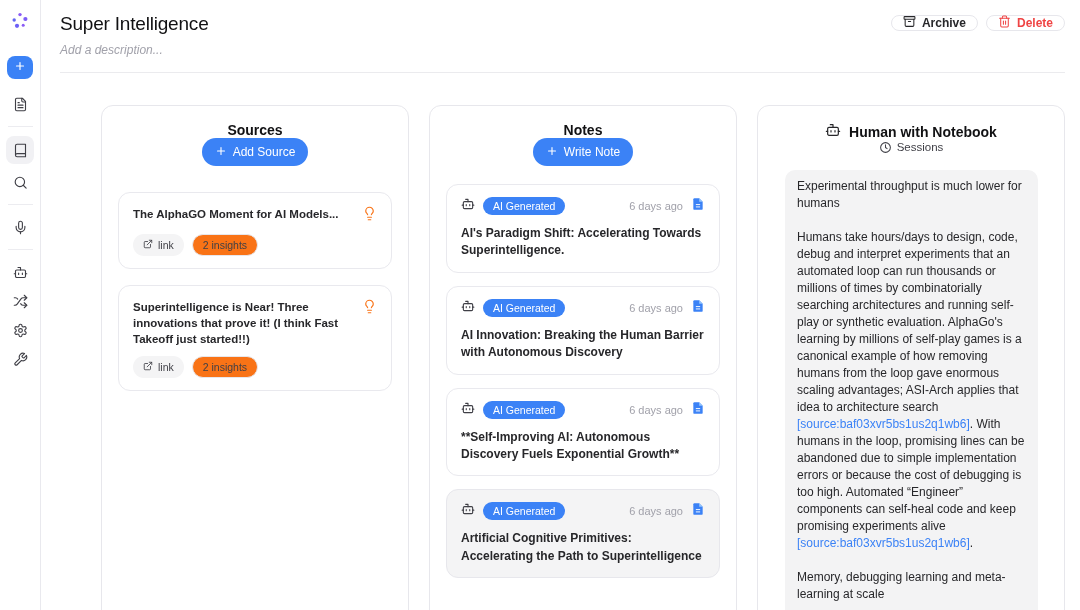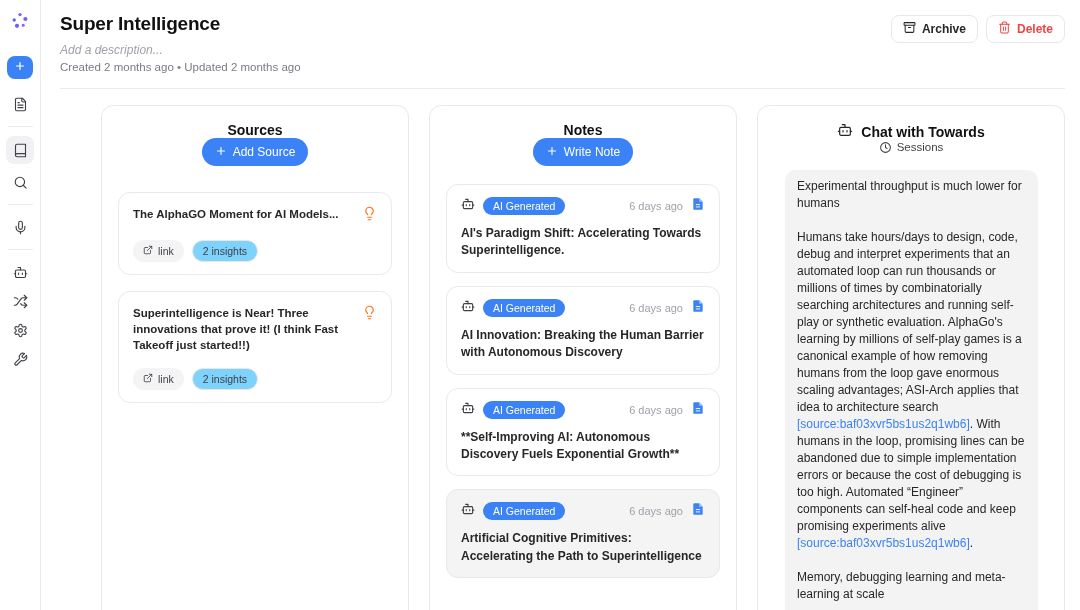--- a/index.html
+++ b/index.html
@@ -13,25 +13,25 @@
   .side-add { margin-top:21px; width:26px; height:23px; border-radius:8px; background:#3b82f6;
     display:grid; place-items:center; border:none; cursor:pointer; }
   .side-icon { width:28px; height:26px; display:grid; place-items:center; color:#3f3f46; background:none; border:none; }
   .side-icon svg { display:block; }
   .side-divider { width:25px; height:1px; background:#ececf0; margin:9px 0; }
   .side-icon.active { background:#f1f1f4; border-radius:8px; height:28px; }
 
   
   .main { margin-left:41px; position:relative; height:610px; }
   .header-row { display:flex; justify-content:space-between; align-items:flex-start; padding:13px 15px 0 19px; }
-  .page-title { font-size:19px; font-weight:700; letter-spacing:-0.2px; color:#111113; }
+  .page-title { font-size:19px; font-weight:400; letter-spacing:-0.2px; color:#111113; }
   .page-desc { margin-top:8px; font-size:12px; color:#a1a1aa;font-style:italic; }
   .page-meta { margin-top:4px; font-size:11.5px; color:#7b7b84; }
   .header-actions { display:flex; gap:8px; margin-top:2px; }
-  .h-btn { display:inline-flex; align-items:center; gap:6px; height:28px; padding:0 11px;
+  .h-btn { display:inline-flex; align-items:center; gap:6px; height:16px; padding:0 11px;
     border:1px solid #e7e7ec; border-radius:8px; background:#fff; font-size:12px; font-weight:600;
     color:#27272a; cursor:pointer; font-family:inherit; }
   .h-btn.danger { color:#ef4444; }
   .header-divider { height:1px; background:#ebebee; margin:15px 15px 0 19px; }
 
   
   .columns { position:absolute; top:105px; left:60px; right:15px; bottom:0; display:flex; gap:20px; overflow:hidden; }
   .panel { flex:1 1 0; min-width:0; background:#fff; border:1px solid #e7e7ec; border-radius:12px;
     height:calc(100% + 26px); display:flex; flex-direction:column; }
   .panel-header { display:flex; justify-content:space-between; align-items:center; padding:16px 16px 10px;flex-direction:column; }
@@ -39,25 +39,25 @@
   .blue-btn { display:inline-flex; align-items:center; gap:6px; background:#3b82f6; color:#fff; border:none;
     font-size:12px; font-weight:500; height:28px; padding:0 13px; border-radius:14px; cursor:pointer; font-family:inherit; }
   .ghost-btn { display:inline-flex; align-items:flex-start; gap:5px; background:none; border:none; font-size:11.5px;
     font-weight:500; color:#3f3f46; cursor:pointer; font-family:inherit; }
 
   
   .source-list { padding:16px 16px 0; display:flex; flex-direction:column; gap:16px; }
   .source-card { border:1px solid #e9e9ee; border-radius:12px; padding:13px 14px 12px; background:#fff; cursor:pointer; }
   .source-top { display:flex; justify-content:space-between; }
   .source-title { font-size:11.5px; font-weight:600; color:#27272a; line-height:1.4; }
-  .badge-row { display:flex; gap:8px; margin-top:15px; }
+  .badge-row { display:flex; gap:8px; margin-top:9px; }
   .pill { display:inline-flex; align-items:center; gap:5px; border-radius:999px; padding:4px 10px;
     font-size:10.5px; font-weight:500; color:#3f3f46; }
   .pill.gray { background:#f4f4f5; }
-  .pill.outline { background:#7dd3fc; border:1px solid #e7e7ec; }
+  .pill.outline { background:#f97316; border:1px solid #e7e7ec; }
 
   
   .note-list { padding:8px 16px 0; display:flex; flex-direction:column; gap:13px; }
   .note-card { border:1px solid #e9e9ee; border-radius:12px; padding:12px 14px; background:#fff; cursor:pointer; }
   .note-card.selected { background:#f4f4f5; border-color:#e7e7ec; }
   .note-top { display:flex; align-items:center; gap:8px; }
   .note-badge { background:#3b82f6; color:#fff; font-size:10.5px; font-weight:500; padding:3px 10px; border-radius:999px; }
   .note-spacer { flex:1; }
   .note-time { font-size:11px; color:#a1a1aa; }
   .note-title { margin-top:10px; font-size:12px; font-weight:600; color:#27272a; line-height:1.45; }
@@ -175,21 +175,20 @@
     </span>
   </button>
 </aside>
 
 <div class="main">
 
   <div class="header-row">
     <div>
       <h1 class="page-title">Super Intelligence</h1>
       <div class="page-desc">Add a description...</div>
-      <div class="page-meta">Created 2 months ago • Updated 2 months ago</div>
     </div>
     <div class="header-actions">
       <button class="h-btn">
         <span>
           <svg width="13" height="13" viewBox="0 0 24 24" fill="none" stroke="#27272a" stroke-width="1.9" stroke-linecap="round" stroke-linejoin="round">
               <rect x="2" y="3" width="20" height="5" rx="1"></rect>
               <path d="M4 8v11a2 2 0 0 0 2 2h12a2 2 0 0 0 2-2V8"></path>
               <path d="M10 12h4"></path>
             </svg>
         </span>
@@ -394,21 +393,21 @@
     <section class="panel">
       <div class="panel-header">
         <span class="panel-title">
           <span>
             <svg width="16" height="16" viewBox="0 0 24 24" fill="none" stroke="#27272a" stroke-width="1.8" stroke-linecap="round" stroke-linejoin="round">
                 <path d="M12 8V4H8"></path>
                 <rect width="16" height="12" x="4" y="8" rx="2"></rect>
                 <path d="M2 14h2M20 14h2M15 13v2M9 13v2"></path>
               </svg>
           </span>
-          <span>Chat with Towards</span>
+          <span>Human with Notebook</span>
         </span>
         <button class="ghost-btn">
           <span>
             <svg width="13" height="13" viewBox="0 0 24 24" fill="none" stroke="#3f3f46" stroke-width="1.9" stroke-linecap="round" stroke-linejoin="round">
                 <circle cx="12" cy="12" r="9"></circle>
                 <path d="M12 7v5l3 2"></path>
               </svg>
           </span>
           <span>Sessions</span>
         </button>

